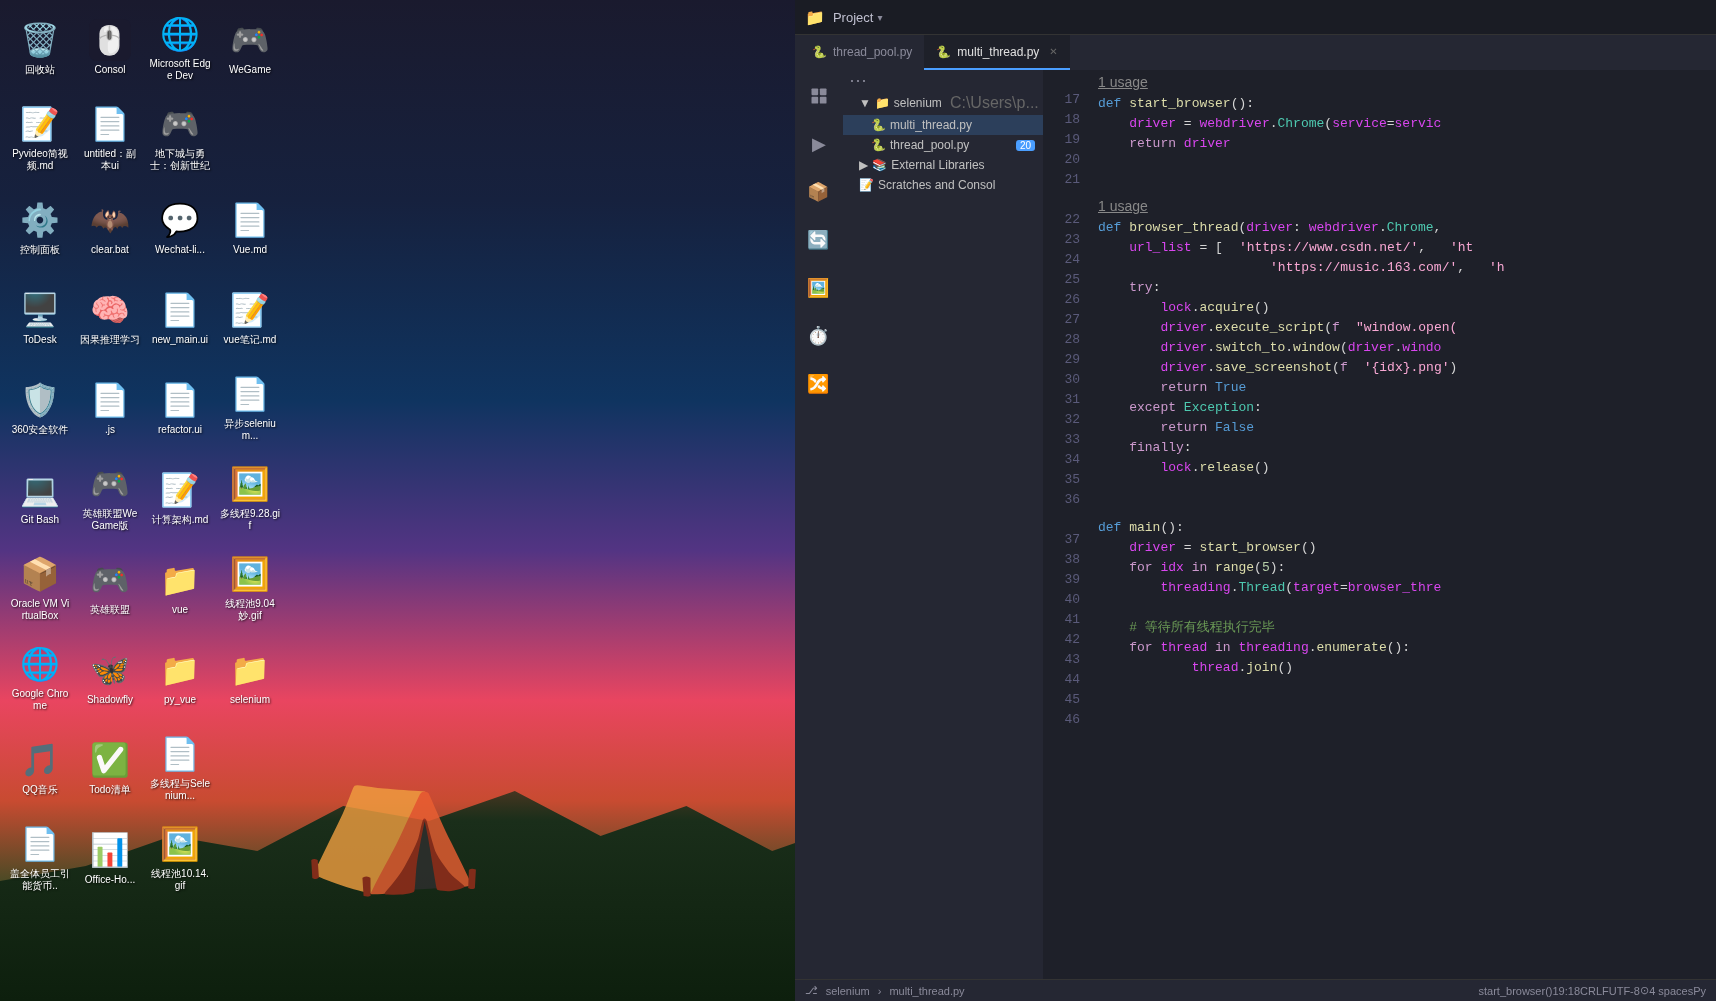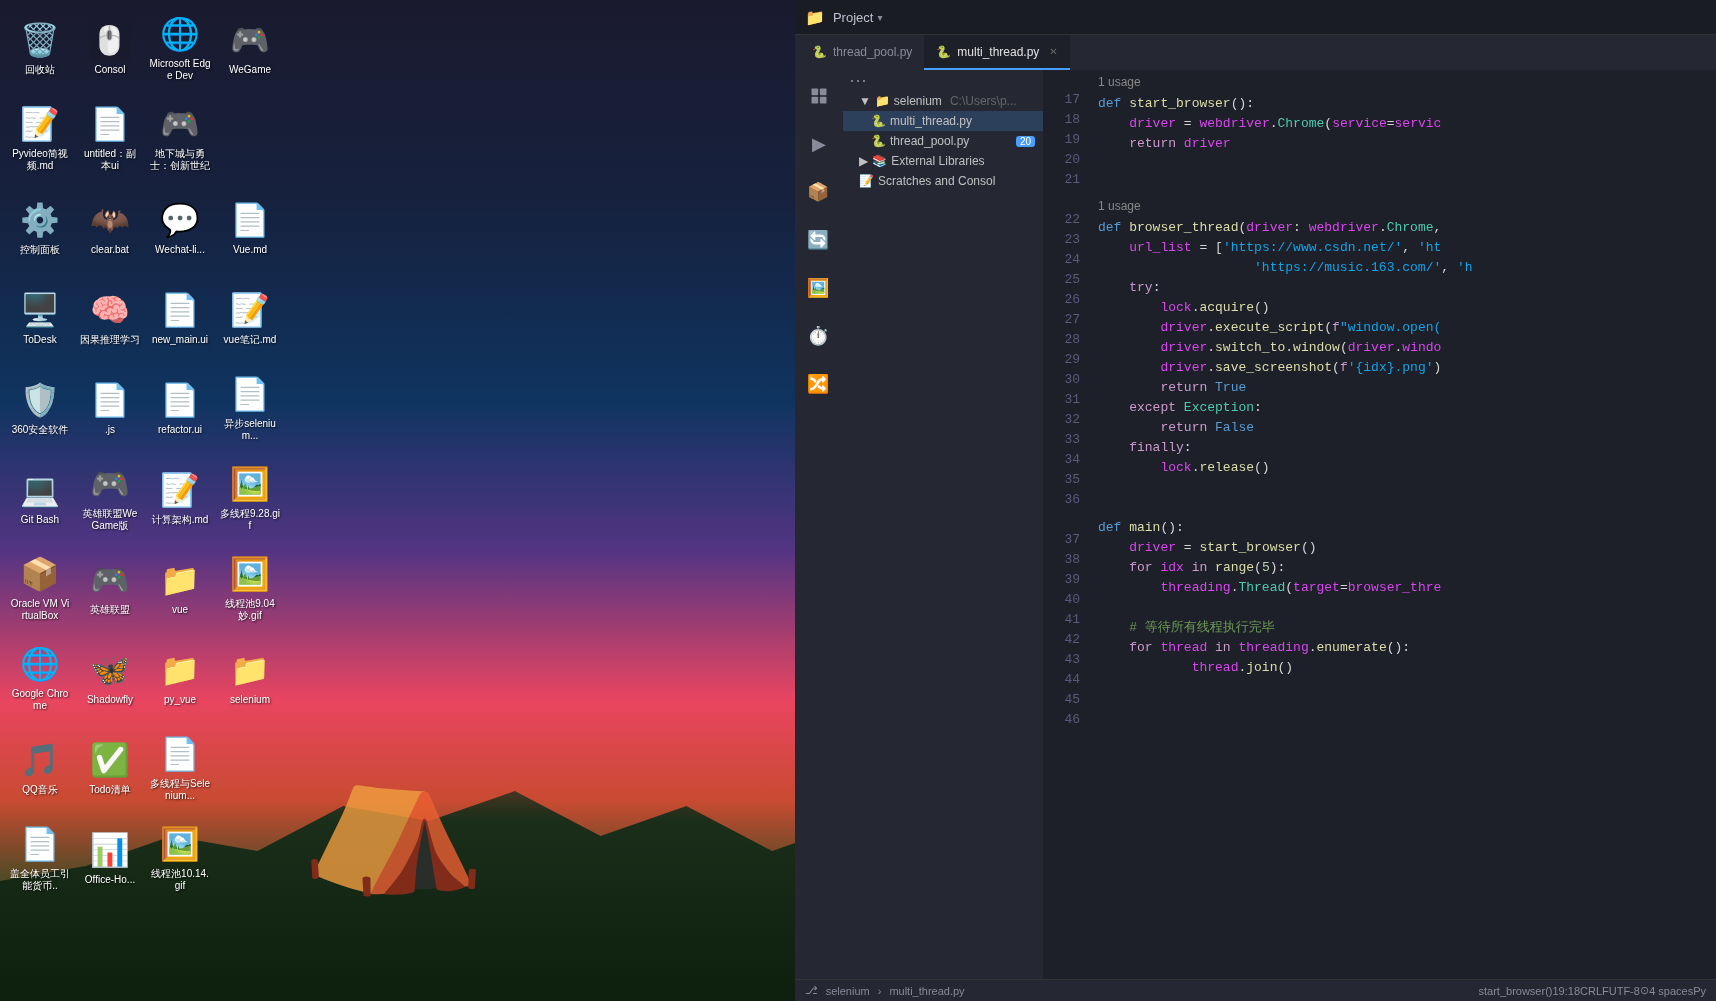--- a/index.html
+++ b/index.html
@@ -229,30 +229,31 @@
 
     .code-line {
       display: block;
       height: 20px;
       white-space: pre;
       color: #c0c0d0;
     }
 
     .usage-hint {
       color: #888;
-      font-size: 12px;
+      font-size: 14px;
       padding: 2px 0;
       font-family: 'Segoe UI', Arial, sans-serif;
+      text-decoration: underline;
     }
 
     
     .kw { color: #cc99cd; } 
     .kw2 { color: #569cd6; } 
     .fn { color: #dcdcaa; } 
-    .str { color: #0ea5e9; } 
+    .str { color: #f9a8d4; margin-left: 16px; } 
     .cm { color: #6a9955; } 
     .var { color: #d946ef; } 
     .op { color: #d4d4d4; } 
     .num { color: #b5cea8; } 
     .cls { color: #4ec9b0; } 
 
     
     .status-bar {
       height: 22px;
       background: #252733;
@@ -516,21 +517,21 @@
         <div class="activity-item">⏱️</div>
         <div class="activity-item">🔀</div>
       </div>
 
       <div class="file-tree">
         <div class="dot-menu">···</div>
         <div class="tree-item">
           <span>▼</span>
           <span style="color:#ffd54f;">📁</span>
           <span>selenium</span>
-          <span style="color:#666;font-size:12px;margin-left:4px;">C:\Users\p...</span>
+          <span style="color:#666;font-size:16px;margin-left:4px;">C:\Users\p...</span>
         </div>
         <div class="tree-item tree-indent active">
           <span>🐍</span>
           <span>multi_thread.py</span>
         </div>
         <div class="tree-item tree-indent" style="display:flex;justify-content:space-between;">
           <span style="display:flex;align-items:center;gap:4px;">
             <span>🐍</span>
             <span>thread_pool.py</span>
           </span>

